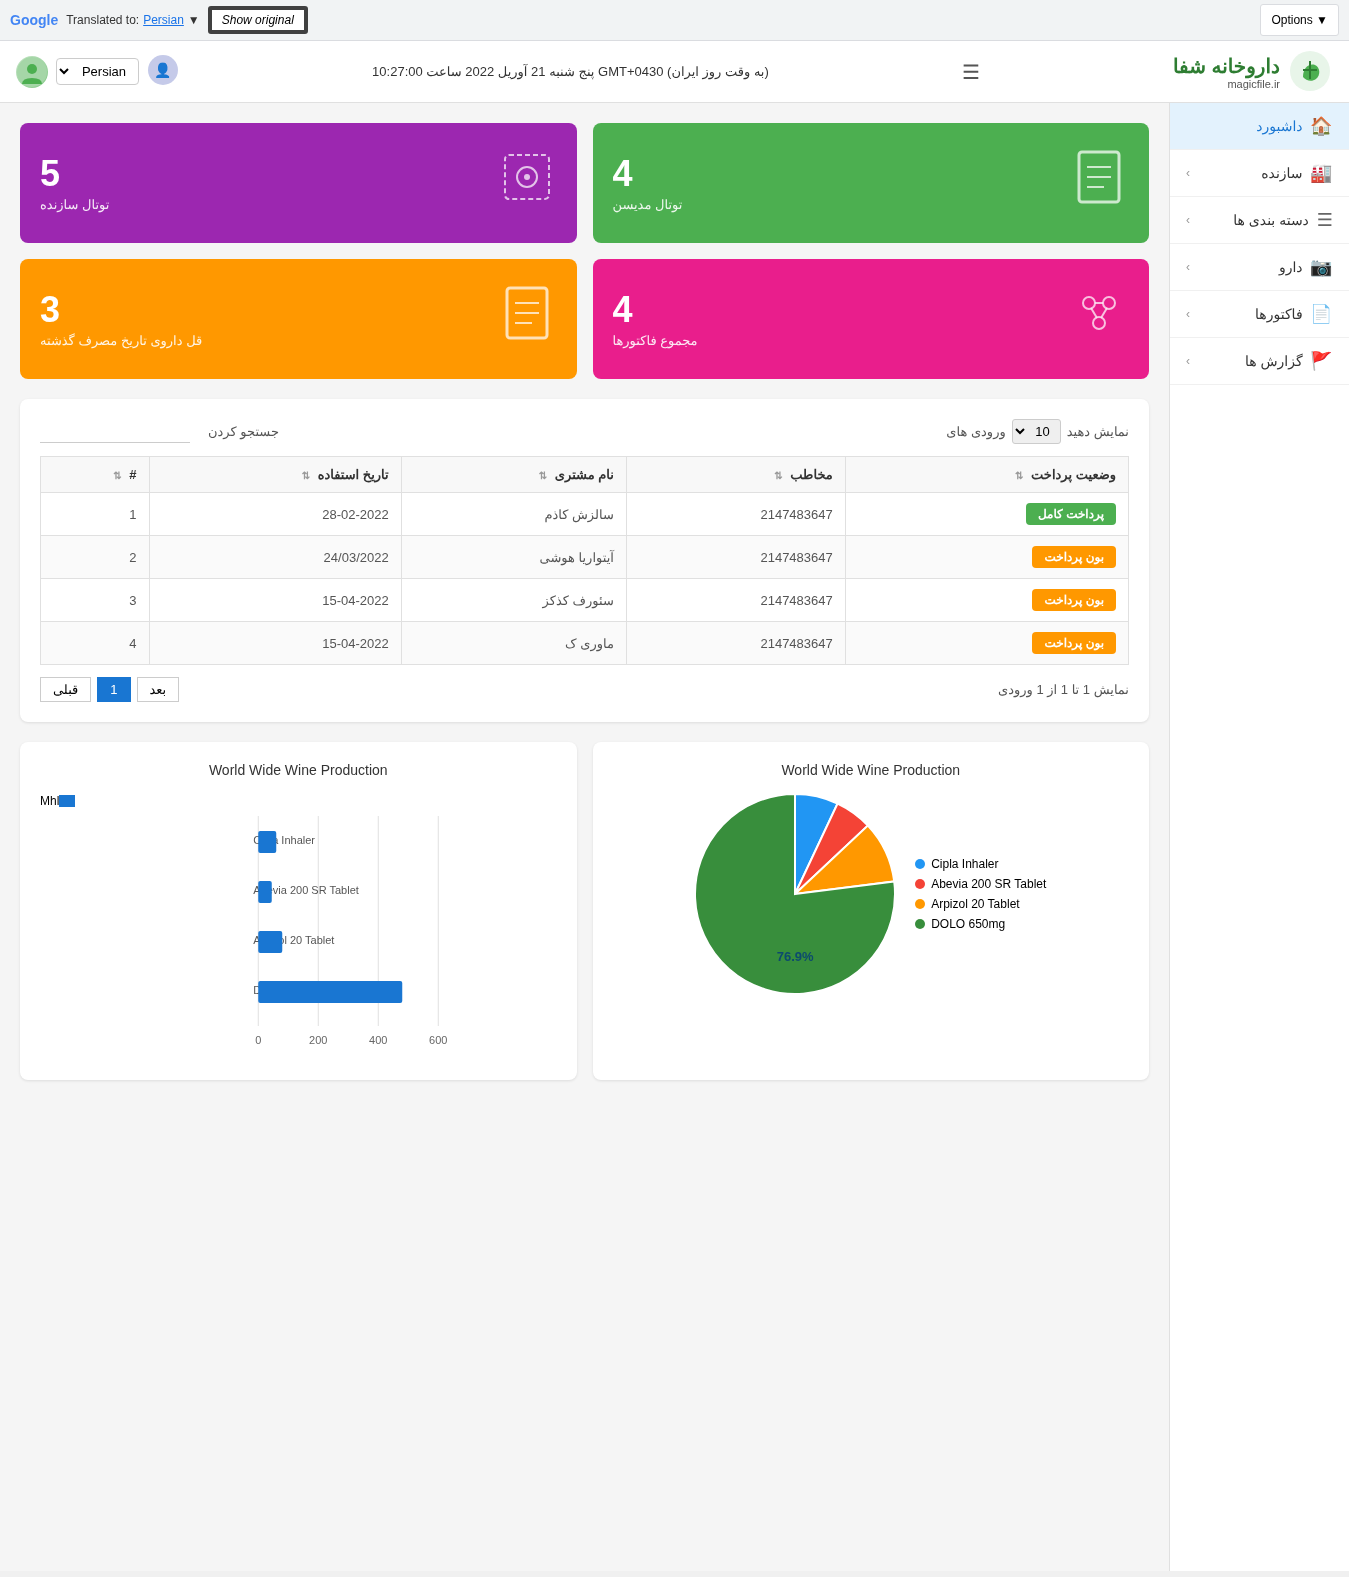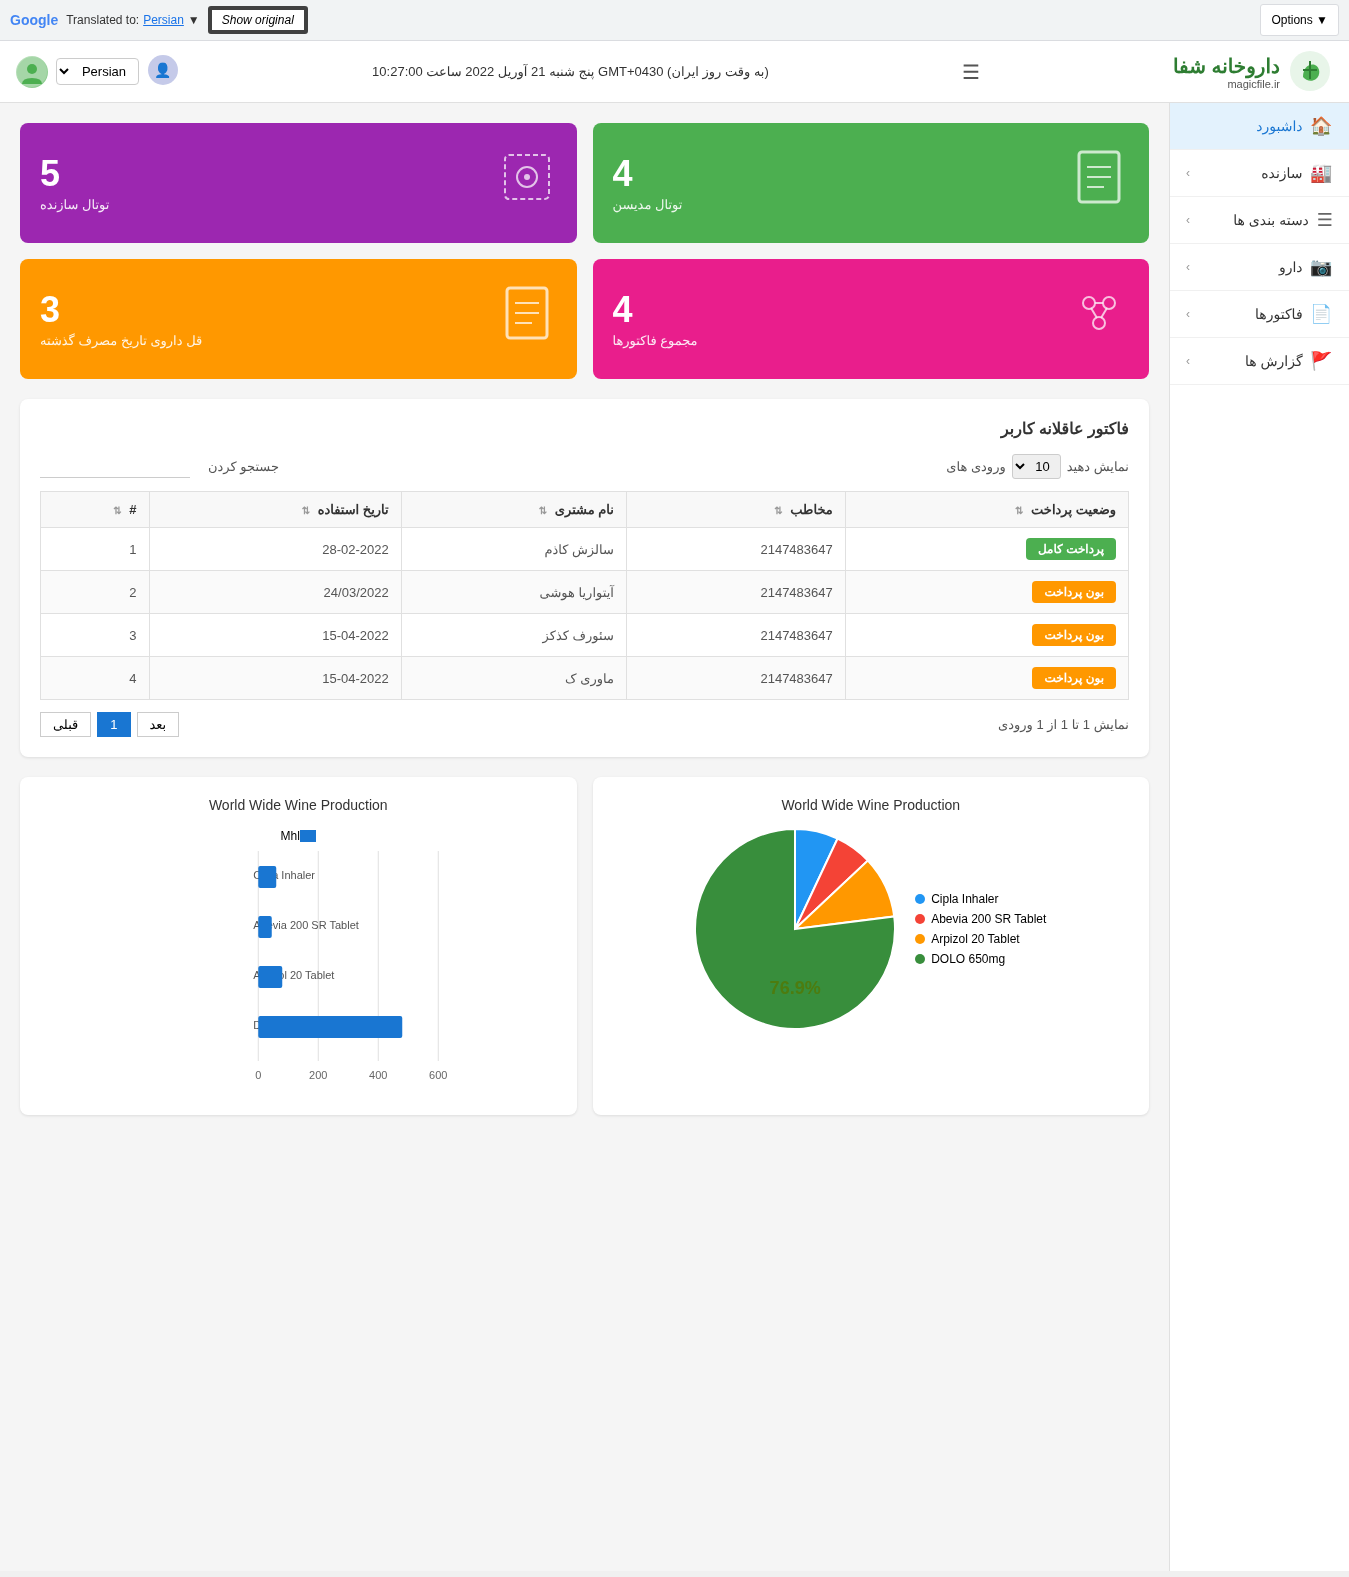--- a/index.html
+++ b/index.html
@@ -250,28 +250,28 @@
     }
 
     
     .pie-container { display: flex; align-items: center; justify-content: center; gap: 20px; direction: ltr; }
     .pie-chart-wrapper { position: relative; width: 200px; height: 200px; }
     .pie-label-inside {
       position: absolute;
       bottom: 30px;
       left: 50%;
       transform: translateX(-50%);
-      font-size: 18px;
+      font-size: 13px;
       font-weight: bold;
-      color: #4d7c0f;
+      color: #0c4a6e;
     }
     .pie-legend { display: flex; flex-direction: column; gap: 6px; font-size: 12px; }
     .legend-item { display: flex; align-items: center; gap: 6px; }
     .legend-dot { width: 10px; height: 10px; border-radius: 50%; flex-shrink: 0; }
-    .bar-legend { font-size: 12px; display: flex; align-items: center; gap: 0; margin-bottom: 8px; justify-content: center; }
+    .bar-legend { font-size: 12px; display: flex; align-items: center; gap: 0; margin-bottom: 8px; justify-content: flex-end; }
     .bar-legend-box { width: 16px; height: 12px; background: #1976d2; }
   </style>
 </head>
 <body>
 
 <div class="browser-bar">
   <span class="google-logo">Google</span>
   <div class="translate-info">
     <span>Translated to:</span>
     <span class="translate-lang">Persian</span>
@@ -426,21 +426,20 @@
             </svg>
           </div>
           <div class="stat-right">
             <span class="stat-number">3</span>
             <span class="stat-label">قل داروی تاریخ مصرف گذشته</span>
           </div>
         </div>
       </div>
 
       <div class="table-section">
-        <div class="table-title">فاکتور عاقلانه کاربر</div>
         <div class="table-controls">
           <div class="show-entries">
             <span>نمایش دهید</span>
             <select class="entries-select">
               <option>10</option>
               <option>25</option>
               <option>50</option>
             </select>
             <span>ورودی های</span>
           </div>

